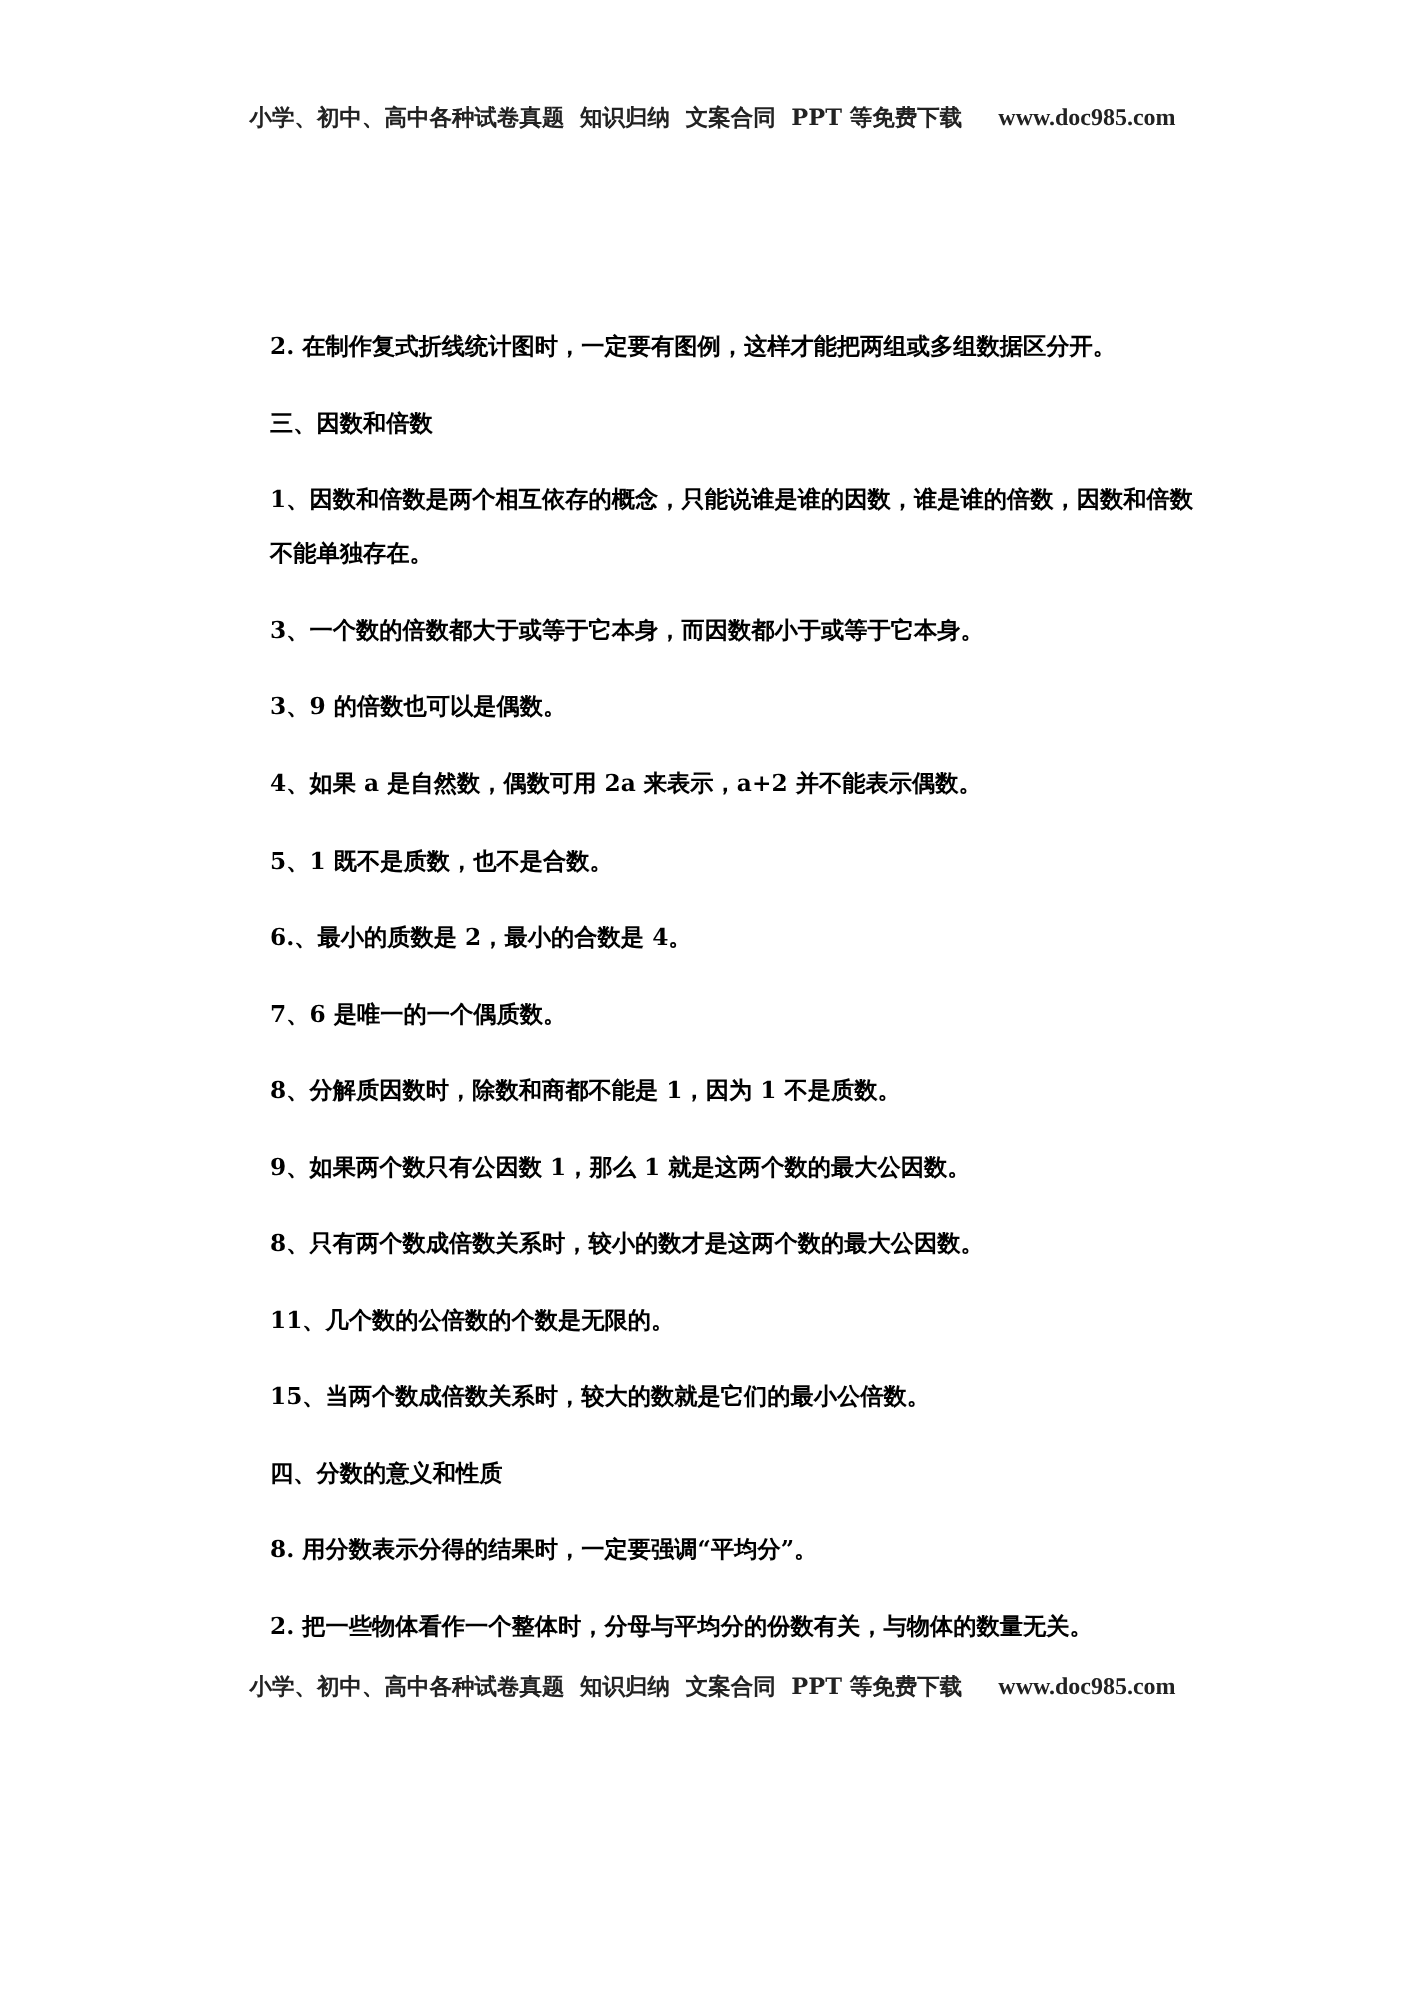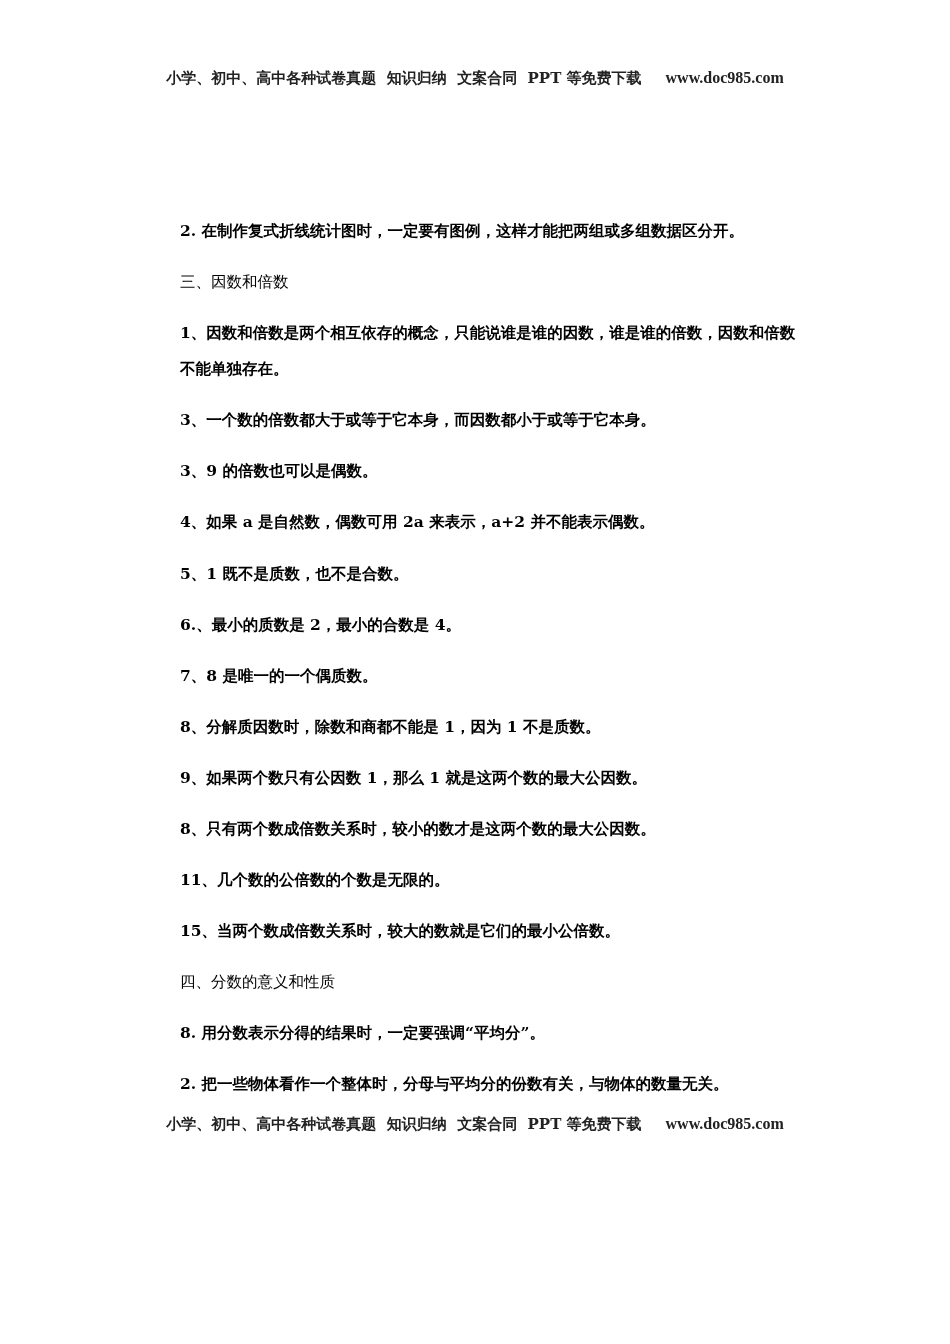--- a/index.html
+++ b/index.html
@@ -37,40 +37,40 @@
     }
     .line {
       position: absolute;
       left: 16px;
       font-size: 15.5px;
       line-height: 20px;
       white-space: nowrap;
       margin-left: 20px;
     }
     .bold { font-weight: bold; }
-    .heading { font-weight: normal; }
+    .heading { font-weight: bold; }
   </style>
 </head>
 <body>
 
 <div class="page-header"><span>小学、初中、高中各种试卷真题  知识归纳  文案合同  PPT 等免费下载</span><span class="url">www.doc985.com</span></div>
 
 <div class="content">
   <div class="line bold" style="top:221px">2. 在制作复式折线统计图时，一定要有图例，这样才能把两组或多组数据区分开。</div>
 
   <div class="line heading" style="top:272px">三、因数和倍数</div>
 
   <div class="line bold" style="top:323px">1、因数和倍数是两个相互依存的概念，只能说谁是谁的因数，谁是谁的倍数，因数和倍数</div>
   <div class="line bold" style="top:359px">不能单独存在。</div>
   <div class="line bold" style="top:410px">3、一个数的倍数都大于或等于它本身，而因数都小于或等于它本身。</div>
   <div class="line bold" style="top:461px">3、9 的倍数也可以是偶数。</div>
   <div class="line bold" style="top:512px">4、如果 a 是自然数，偶数可用 2a 来表示，a+2 并不能表示偶数。</div>
   <div class="line bold" style="top:564px">5、1 既不是质数，也不是合数。</div>
   <div class="line bold" style="top:615px">6.、最小的质数是 2，最小的合数是 4。</div>
-  <div class="line bold" style="top:666px">7、8 是唯一的一个偶质数。</div>
+  <div class="line bold" style="top:666px">7、6 是唯一的一个偶质数。</div>
   <div class="line bold" style="top:717px">8、分解质因数时，除数和商都不能是 1，因为 1 不是质数。</div>
   <div class="line bold" style="top:768px">9、如果两个数只有公因数 1，那么 1 就是这两个数的最大公因数。</div>
   <div class="line bold" style="top:819px">8、只有两个数成倍数关系时，较小的数才是这两个数的最大公因数。</div>
   <div class="line bold" style="top:870px">11、几个数的公倍数的个数是无限的。</div>
   <div class="line bold" style="top:921px">15、当两个数成倍数关系时，较大的数就是它们的最小公倍数。</div>
 
   <div class="line heading" style="top:972px">四、分数的意义和性质</div>
 
   <div class="line bold" style="top:1023px">8. 用分数表示分得的结果时，一定要强调“平均分”。</div>
   <div class="line bold" style="top:1074px">2. 把一些物体看作一个整体时，分母与平均分的份数有关，与物体的数量无关。</div>

